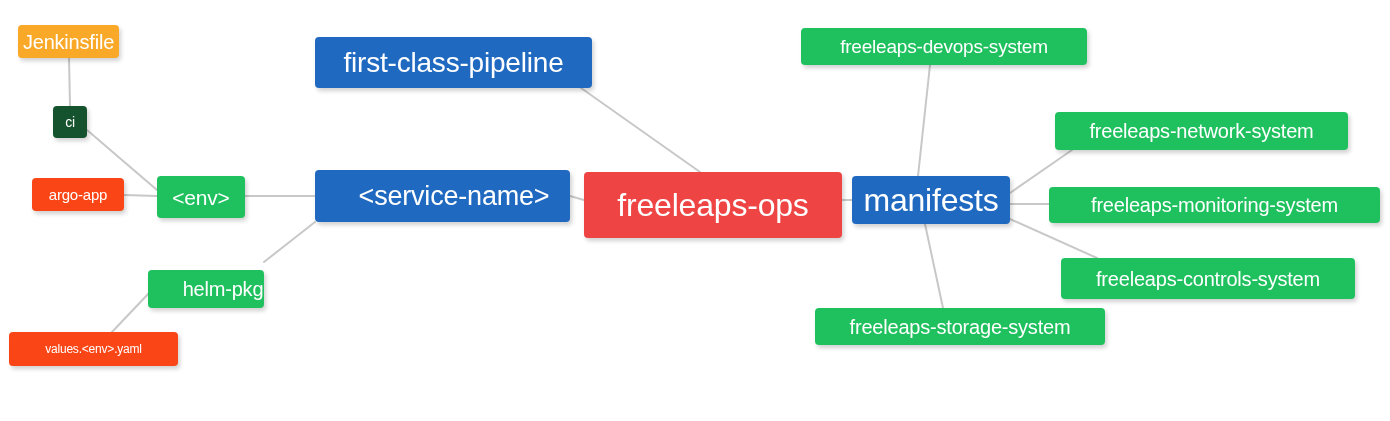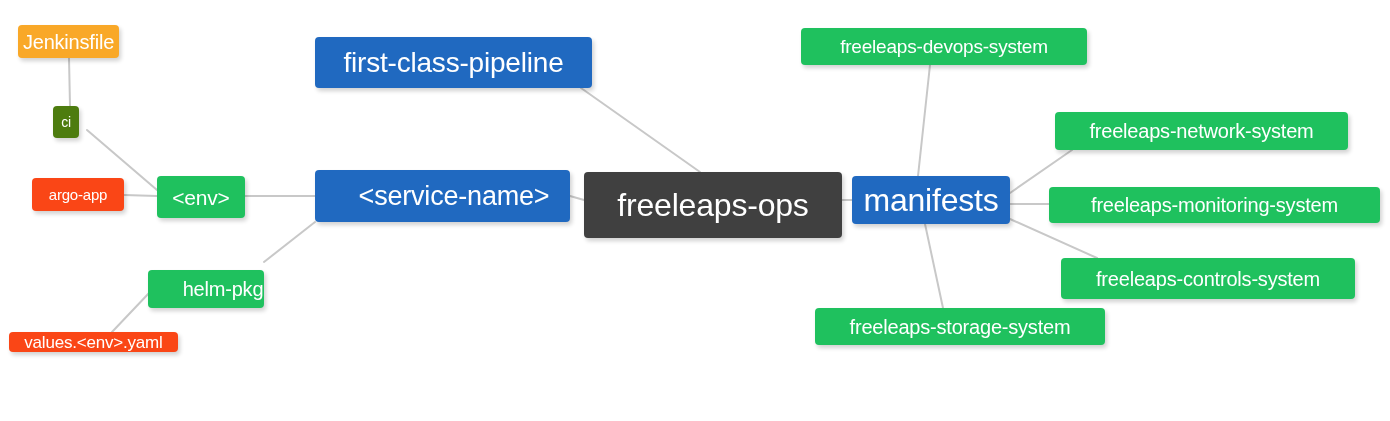--- a/index.html
+++ b/index.html
@@ -61,42 +61,42 @@
       <line x1="918" y1="176" x2="930" y2="65" stroke="#c8c8c8" stroke-width="2" stroke-linecap="round"></line>
       <line x1="1010" y1="193" x2="1072" y2="150" stroke="#c8c8c8" stroke-width="2" stroke-linecap="round"></line>
       <line x1="1010" y1="204" x2="1049" y2="204" stroke="#c8c8c8" stroke-width="2" stroke-linecap="round"></line>
       <line x1="1010" y1="219" x2="1097" y2="258" stroke="#c8c8c8" stroke-width="2" stroke-linecap="round"></line>
       <line x1="925" y1="224" x2="943" y2="308" stroke="#c8c8c8" stroke-width="2" stroke-linecap="round"></line>
     </svg>
   <div id="nodes">
       <div class="node" style="left: 18px; top: 25px; width: 101px; height: 33px; background: rgb(249, 168, 40); font-size: 20px;">
         <span class="node-label">Jenkinsfile</span>
       </div>
-      <div class="node" style="left: 53px; top: 106px; width: 26px; height: 32px; background: #4d7c0f; font-size: 14px; text-align: center;">
+      <div class="node" style="left: 53px; top: 106px; width: 34px; height: 32px; background: #14532d; font-size: 14px; text-align: center;">
         <span class="node-label">ci</span>
       </div>
       <div class="node" style="left: 32px; top: 178px; width: 92px; height: 33px; background: rgb(250, 70, 22); font-size: 15px;">
         <span class="node-label">argo-app</span>
       </div>
       <div class="node" style="left: 157px; top: 176px; width: 88px; height: 42px; background: rgb(31, 193, 94); font-size: 21px; text-align: right;">
         <span class="node-label">&lt;env&gt;</span>
       </div>
       <div class="node" style="left: 148px; top: 270px; width: 116px; height: 38px; background: rgb(31, 193, 94); font-size: 20px; padding-left: 34px;">
         <span class="node-label">helm-pkg</span>
       </div>
-      <div class="node" style="left: 9px; top: 332px; width: 169px; height: 20px; background: rgb(250, 70, 22); font-size: 17px;">
+      <div class="node" style="left: 9px; top: 332px; width: 169px; height: 34px; background: rgb(250, 70, 22); font-size: 12px;">
         <span class="node-label">values.&lt;env&gt;.yaml</span>
       </div>
       <div class="node" style="left: 315px; top: 37px; width: 277px; height: 51px; background: rgb(32, 105, 192); font-size: 28px;">
         <span class="node-label">first-class-pipeline</span>
       </div>
       <div class="node" style="left: 315px; top: 170px; width: 255px; height: 52px; background: rgb(32, 105, 192); font-size: 27px; padding-left: 23px;">
         <span class="node-label">&lt;service-name&gt;</span>
       </div>
-      <div class="node" style="left: 584px; top: 172px; width: 258px; height: 66px; background: #404040; font-size: 32px; text-align: right;">
+      <div class="node" style="left: 584px; top: 172px; width: 258px; height: 66px; background: #ef4444; font-size: 32px; text-align: right;">
         <span class="node-label">freeleaps-ops</span>
       </div>
       <div class="node" style="left: 852px; top: 176px; width: 158px; height: 48px; background: rgb(32, 105, 192); font-size: 32px;">
         <span class="node-label">manifests</span>
       </div>
       <div class="node" style="left: 801px; top: 28px; width: 286px; height: 37px; background: rgb(31, 193, 94); font-size: 19px;">
         <span class="node-label">freeleaps-devops-system</span>
       </div>
       <div class="node" style="left: 1055px; top: 112px; width: 293px; height: 38px; background: rgb(31, 193, 94); font-size: 20px;">
         <span class="node-label">freeleaps-network-system</span>

